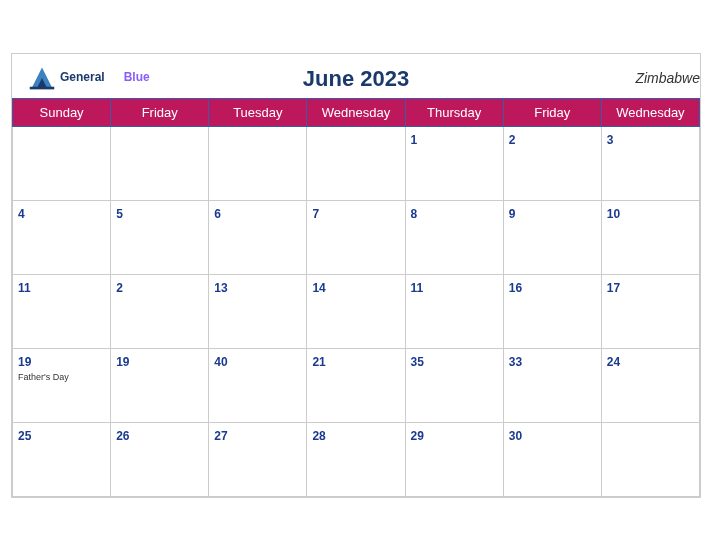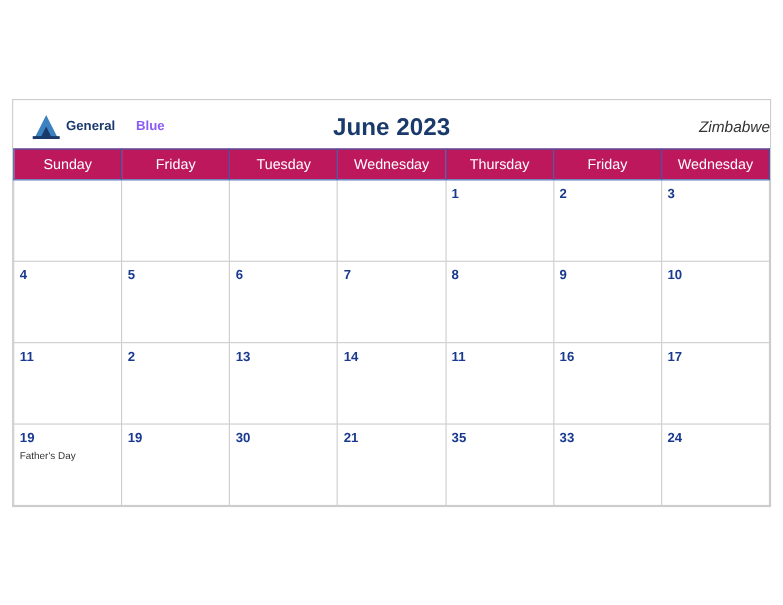--- a/index.html
+++ b/index.html
@@ -153,21 +153,30 @@
           <td><span class="date-number">2</span></td>
           <td><span class="date-number">13</span></td>
           <td><span class="date-number">14</span></td>
           <td><span class="date-number">11</span></td>
           <td><span class="date-number">16</span></td>
           <td><span class="date-number">17</span></td>
         </tr>
         <tr>
           <td><span class="date-number">19</span><div class="event-label">Father's Day</div></td>
           <td><span class="date-number">19</span></td>
-          <td><span class="date-number">30</span></td>
+          <td><span class="date-number">40</span></td>
           <td><span class="date-number">21</span></td>
           <td><span class="date-number">35</span></td>
           <td><span class="date-number">33</span></td>
           <td><span class="date-number">24</span></td>
+        </tr>
+        <tr>
+          <td><span class="date-number">25</span></td>
+          <td><span class="date-number">26</span></td>
+          <td><span class="date-number">27</span></td>
+          <td><span class="date-number">28</span></td>
+          <td><span class="date-number">29</span></td>
+          <td><span class="date-number">30</span></td>
+          <td class="empty-cell"></td>
         </tr>
       </tbody>
   </table>
 </div>
 
 </body></html>

